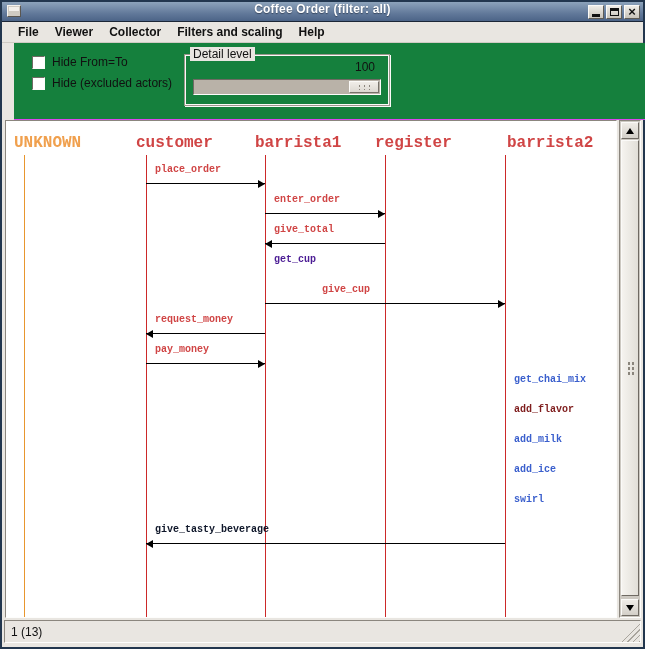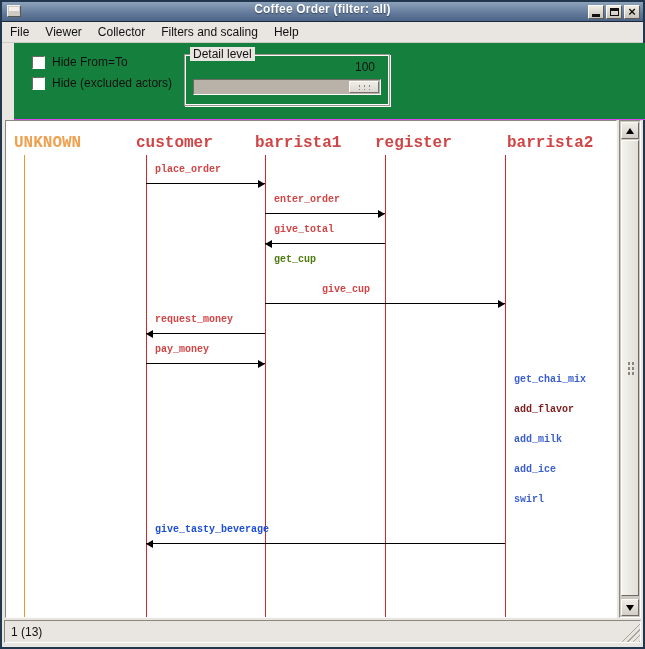--- a/index.html
+++ b/index.html
@@ -20,21 +20,21 @@
   .win-buttons{position:absolute;right:3px;top:3px;display:flex;gap:2px;}
   .wbtn{width:16px;height:14px;background:linear-gradient(#f0ede8,#c8c3ba);
     border:1px solid;border-color:#fbfaf8 #5f5b54 #5f5b54 #fbfaf8;
     display:flex;align-items:center;justify-content:center;cursor:pointer;}
   .glyph-min{width:8px;height:3px;background:#111;margin-top:6px;}
   .glyph-max{width:9px;height:8px;border:1px solid #111;border-top:3px solid #111;}
   .glyph-close{font-size:13px;line-height:10px;font-weight:bold;color:#111;}
 
   
   .menubar{position:absolute;left:0;top:20px;width:100%;height:21px;background:#e9e6e1;
-    border-bottom:1px solid #cfcbc4;display:flex;align-items:center;}
+    border-bottom:1px solid #cfcbc4;display:flex;align-items:center;padding-left:8px;font-weight:bold;}
   .menu-item{padding:3px 8px;font-size:12px;color:#111;cursor:pointer;}
 
   
   .panel{position:absolute;left:12px;top:41px;width:100%;height:77px;background:#15803d;
     border-bottom:1px solid #d946ef;}
   .check-row{position:absolute;left:18px;display:flex;align-items:center;gap:7px;}
   .checkbox{width:13px;height:13px;background:#fff;border:1px solid;
     border-color:#6e6a63 #fdfdfc #fdfdfc #6e6a63;cursor:pointer;}
   .check-label{font-size:12px;color:#111;}
 
@@ -152,36 +152,36 @@
       <div class="lifeline" style="left: 499px; background: rgb(204, 41, 41);"></div>
       <div class="ev-label" style="left: 149px; top: 43px; color: rgb(208, 69, 69);">place_order</div>
       <div class="ev-line" style="left: 140px; top: 62px; width: 119px;"></div>
       <div class="ev-head" style="top: 59px; left: 252px; border-left: 7px solid rgb(0, 0, 0);"></div>
       <div class="ev-label" style="left: 268px; top: 73px; color: rgb(208, 69, 69);">enter_order</div>
       <div class="ev-line" style="left: 259px; top: 92px; width: 120px;"></div>
       <div class="ev-head" style="top: 89px; left: 372px; border-left: 7px solid rgb(0, 0, 0);"></div>
       <div class="ev-label" style="left: 268px; top: 103px; color: rgb(208, 69, 69);">give_total</div>
       <div class="ev-line" style="left: 259px; top: 122px; width: 120px;"></div>
       <div class="ev-head" style="top: 119px; left: 259px; border-right: 7px solid rgb(0, 0, 0);"></div>
-      <div class="ev-label" style="left: 268px; top: 133px; color: #4d7c0f;">get_cup</div>
+      <div class="ev-label" style="left: 268px; top: 133px; color: #4c1d95;">get_cup</div>
       <div class="ev-label" style="left: 268px; top: 163px; color: rgb(208, 69, 69); margin-left: 48px;">give_cup</div>
       <div class="ev-line" style="left: 259px; top: 182px; width: 240px;"></div>
       <div class="ev-head" style="top: 179px; left: 492px; border-left: 7px solid rgb(0, 0, 0);"></div>
       <div class="ev-label" style="left: 149px; top: 193px; color: rgb(208, 69, 69);">request_money</div>
       <div class="ev-line" style="left: 140px; top: 212px; width: 119px;"></div>
       <div class="ev-head" style="top: 209px; left: 140px; border-right: 7px solid rgb(0, 0, 0);"></div>
       <div class="ev-label" style="left: 149px; top: 223px; color: rgb(208, 69, 69);">pay_money</div>
       <div class="ev-line" style="left: 140px; top: 242px; width: 119px;"></div>
       <div class="ev-head" style="top: 239px; left: 252px; border-left: 7px solid rgb(0, 0, 0);"></div>
       <div class="ev-label" style="left: 508px; top: 253px; color: rgb(58, 95, 205);">get_chai_mix</div>
       <div class="ev-label" style="left: 508px; top: 283px; color: #7f1d1d;">add_flavor</div>
       <div class="ev-label" style="left: 508px; top: 313px; color: rgb(58, 95, 205);">add_milk</div>
       <div class="ev-label" style="left: 508px; top: 343px; color: rgb(58, 95, 205);">add_ice</div>
       <div class="ev-label" style="left: 508px; top: 373px; color: rgb(58, 95, 205);">swirl</div>
-      <div class="ev-label" style="left: 149px; top: 403px; color: #1d4ed8;">give_tasty_beverage</div>
+      <div class="ev-label" style="left: 149px; top: 403px; color: #0f172a;">give_tasty_beverage</div>
       <div class="ev-line" style="left: 140px; top: 422px; width: 359px;"></div>
       <div class="ev-head" style="top: 419px; left: 140px; border-right: 7px solid rgb(0, 0, 0);"></div>
     </div>
 
   <div class="vscroll">
     <div class="sbtn up">
         <div class="tri-up"></div>
       </div>
     <div class="sthumb">
         <div class="v-dots"></div>

